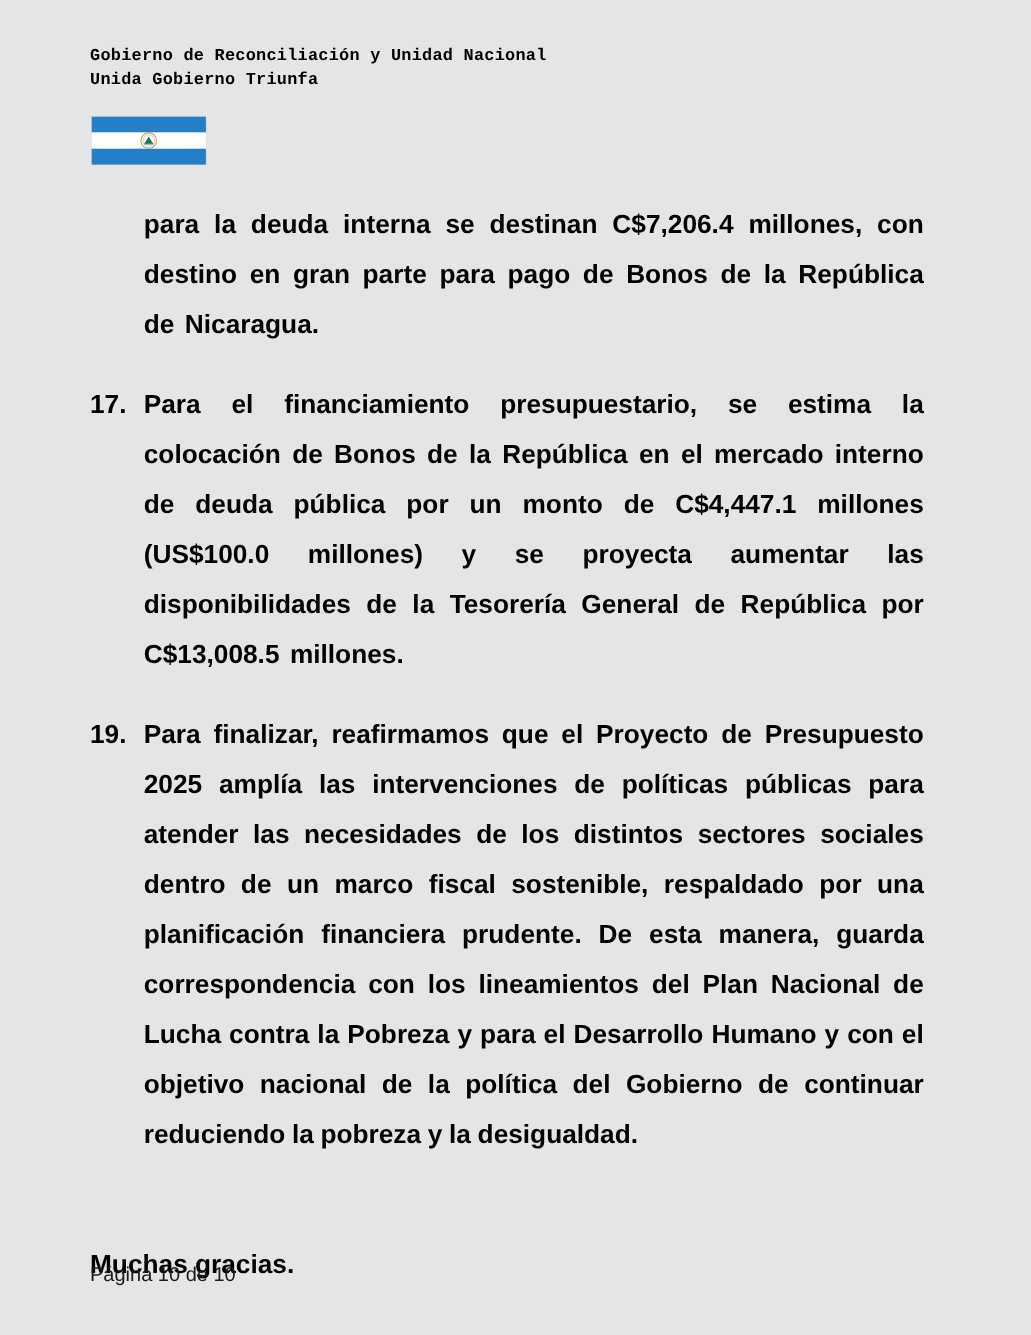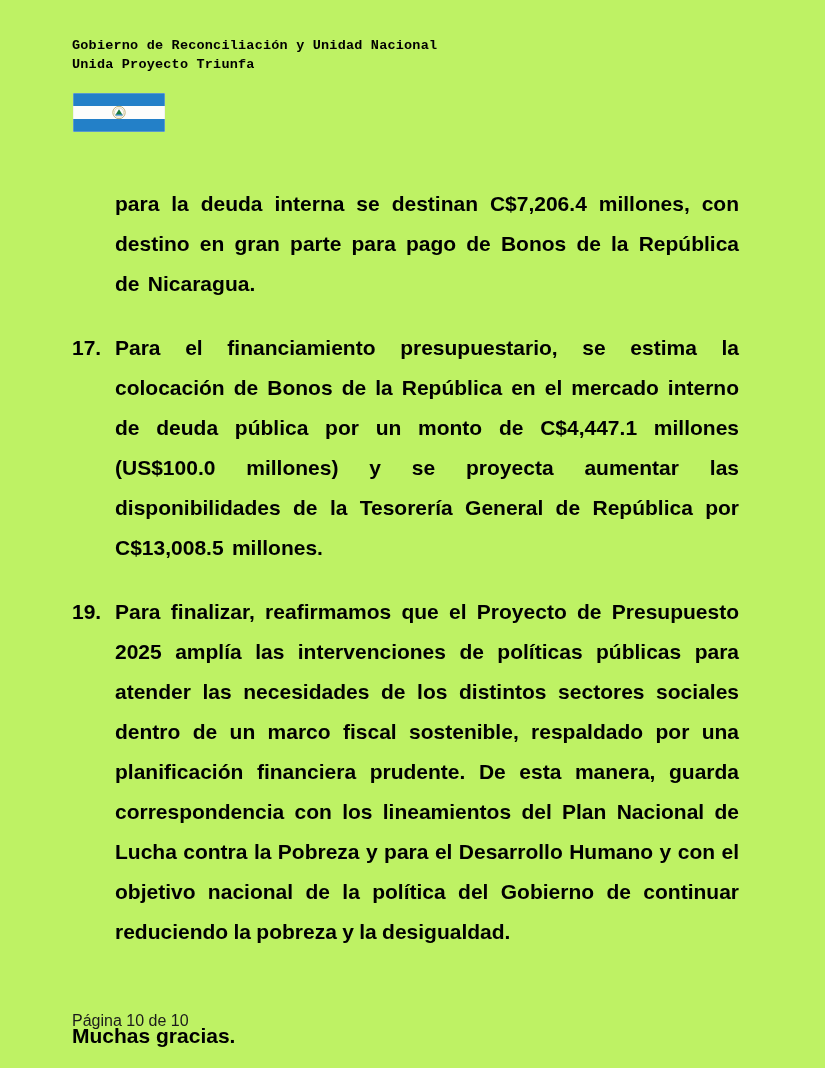--- a/index.html
+++ b/index.html
@@ -13,21 +13,21 @@
     font-family: "Liberation Sans", sans-serif;
     color: #000000;
     -webkit-font-smoothing: antialiased;
   }
 
   .page {
     position: relative;
     width: 825px;
     height: 1068px;
     margin: 0 auto;
-    background: #bef264;
+    background: #e5e5e5;
     overflow: hidden;
     box-sizing: border-box;
   }
 
   
   .doc-header {
     position: absolute;
     left: 72px;
     top: 36px;
     width: 680px;
@@ -67,21 +67,20 @@
     line-height: 40px;
     text-align: justify;
     color: #000000;
     margin: 0;
   }
 
   
   .para-cont {
     margin-left: 43px;
     width: 624px;
-    margin-top: 24px;
   }
 
   
   .list-item {
     position: relative;
     padding-left: 43px;
     margin-top: 24px;
   }
 
   .list-number {
@@ -131,21 +130,21 @@
     line-height: 18px;
   }
 </style>
 </head>
 <body>
 
 <div class="page">
 
   <div class="doc-header">
     <div class="header-line">Gobierno de Reconciliación y Unidad Nacional</div>
-    <div class="header-line">Unida Proyecto Triunfa</div>
+    <div class="header-line">Unida Gobierno Triunfa</div>
   </div>
 
   <svg class="flag" viewBox="0 0 92 39" aria-hidden="true">
     <rect x="0" y="0" width="92" height="13" fill="#2380c8"></rect>
     <rect x="0" y="13" width="92" height="13" fill="#fdfdfb"></rect>
     <rect x="0" y="26" width="92" height="13" fill="#2380c8"></rect>
     <g transform="translate(46,19.5)">
       <circle cx="0" cy="0" r="6.2" fill="#fdfdfb" stroke="#b9a96a" stroke-width="0.9"></circle>
       <circle cx="0" cy="0" r="4.6" fill="#fdfdfb" stroke="#c7b87d" stroke-width="0.5"></circle>
       <path d="M -3.5 2.2 L 0 -3.2 L 3.5 2.2 Z" fill="#1a7a3c"></path>

